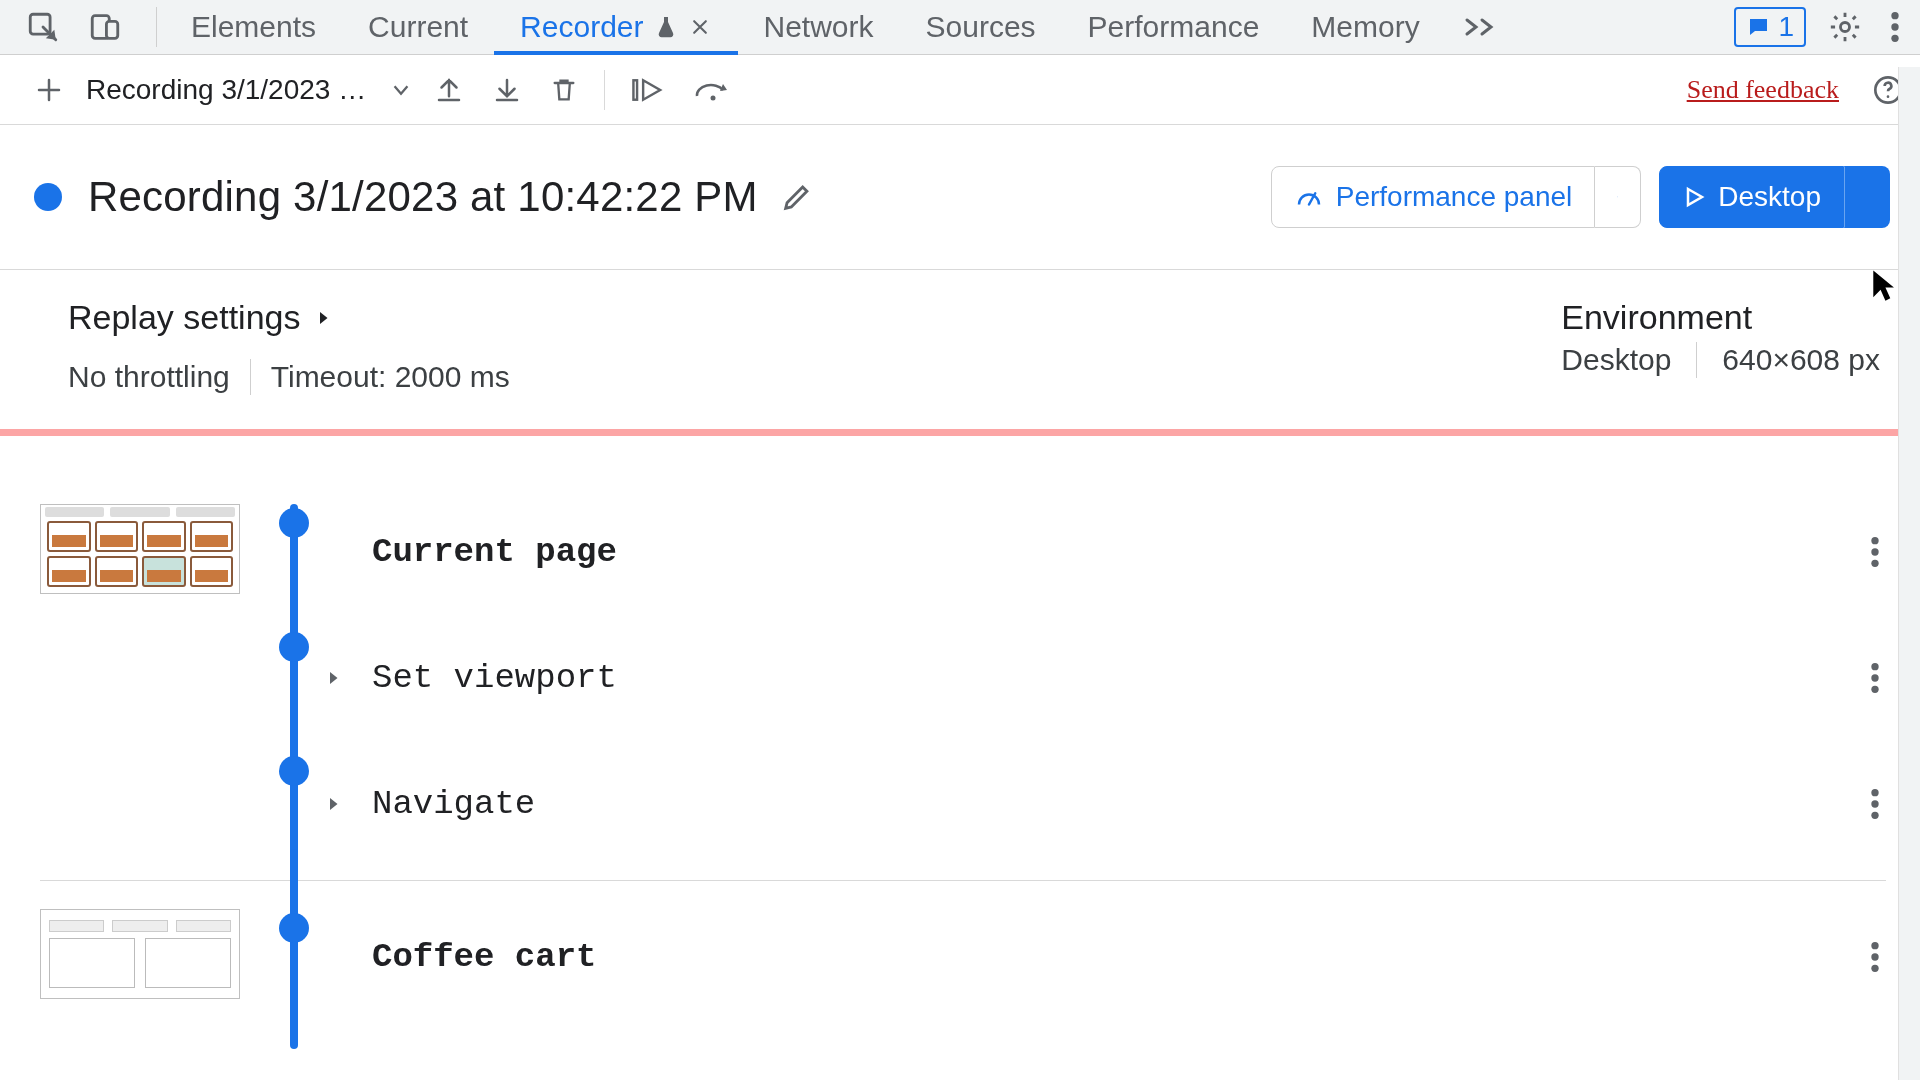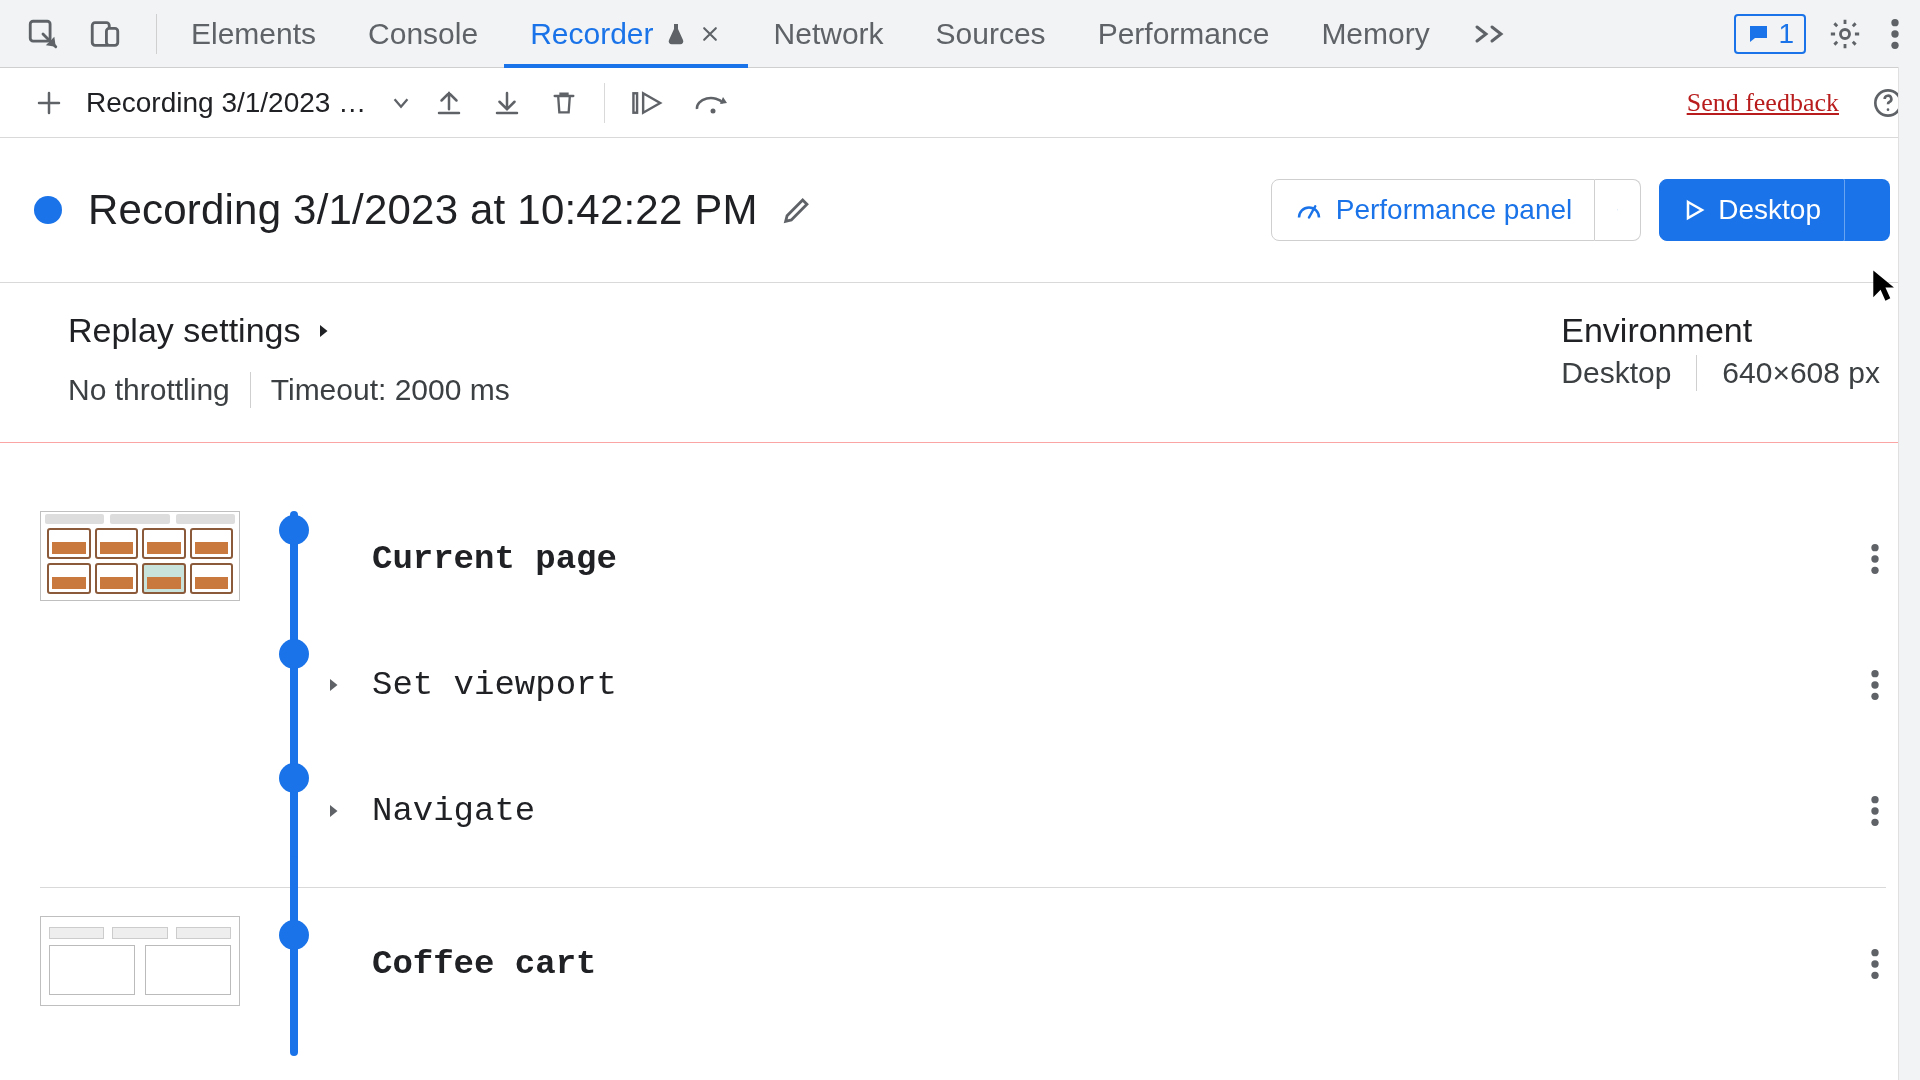--- a/index.html
+++ b/index.html
@@ -1,21 +1,21 @@
 <!DOCTYPE html>
 <html><head>
 <meta charset="utf-8">
 <style>
   * { box-sizing: border-box; margin: 0; padding: 0; }
   html, body { width: 1920px; height: 1080px; font-family: "Helvetica Neue", Helvetica, Arial, sans-serif; color:#202124; background:#fff; }
   svg { display:block; }
 
   
   .tabstrip {
-    display:flex; align-items:center; height:68px;
+    display:flex; align-items:center; height:55px;
     background:#f1f3f4; border-bottom:1px solid #cfcfcf;
     padding:0 8px;
   }
   .tabstrip-left-icons { display:flex; align-items:center; gap:0; padding:0 12px 0 4px;}
   .tabstrip-divider { width:1px; height:40px; background:#cfcfcf; margin:0 8px; }
   .tabs { display:flex; align-items:center; height:100%; }
   .tab {
     display:flex; align-items:center; gap:10px;
     padding:0 26px; height:100%; font-size:30px; color:#5f6368;
     position:relative; cursor:pointer;
@@ -66,21 +66,21 @@
   .btn-left{ border-radius:8px 0 0 8px; }
   .btn-caret{ width:46px; justify-content:center; border-left:none; border-radius:0 8px 8px 0;}
   .btn-blue{ background:#1a73e8; color:#fff; border-color:#1a73e8;}
   .btn-blue.btn-caret{ border-left:1px solid rgba(255,255,255,0.35);}
   .perf-icon{ color:#1a73e8; }
   .perf-label{ color:#1a73e8; }
 
   
   .settings-row{
     display:flex; justify-content:space-between; padding:28px 40px 34px 68px;
-    border-bottom:1px solid #fca5a5;
+    border-bottom:7px solid #fca5a5;
   }
   .settings-col .section-head{
     display:flex; align-items:center; gap:14px; font-size:34px; margin-bottom:22px; cursor:pointer;
   }
   .settings-values{ display:flex; align-items:center; gap:20px; font-size:30px; color:#3c4043;}
   .pipe{ width:1px; height:36px; background:#cfcfcf;}
   .env-col{ text-align:left; }
   .env-col .section-head{ font-size:34px; margin-bottom:5px; cursor:default;}
   .env-values{ display:flex; align-items:center; gap:25px; font-size:30px; color:#3c4043;}
 
@@ -137,21 +137,21 @@
           <rect x="13" y="8" width="8" height="12" rx="2" fill="#f1f3f4"></rect>
       </svg>
     </div>
   </div>
   <div class="tabstrip-divider"></div>
   <div class="tabs">
     <div class="tab">
         <span>Elements</span>
       </div>
     <div class="tab">
-        <span>Console</span>
+        <span>Current</span>
       </div>
     <div class="tab active">
       <span>Recorder</span>
       <span>
         <svg width="24" height="24" viewBox="0 0 24 24" fill="#5f6368">
             <path d="M10 2h4v5l5 11a3 3 0 0 1-2.7 4.3H7.7A3 3 0 0 1 5 18L10 7V2z"></path>
           </svg>
       </span>
       <span class="tab-close">
         <svg width="20" height="20" viewBox="0 0 24 24" stroke="#5f6368" stroke-width="2.5" stroke-linecap="round">

